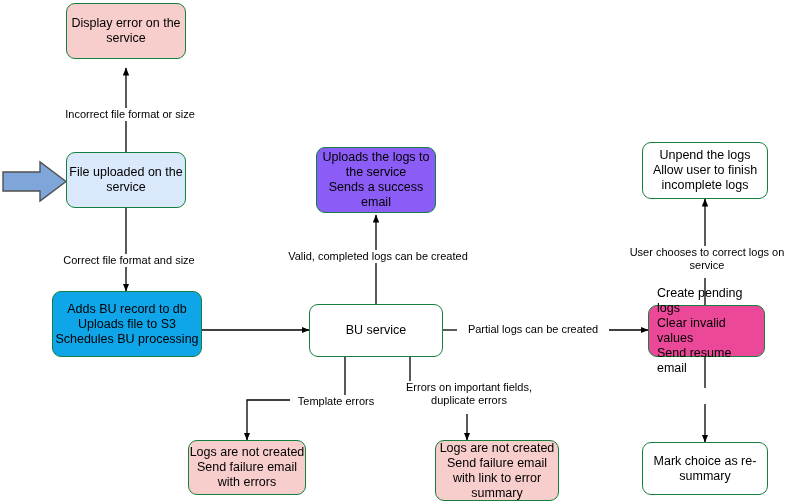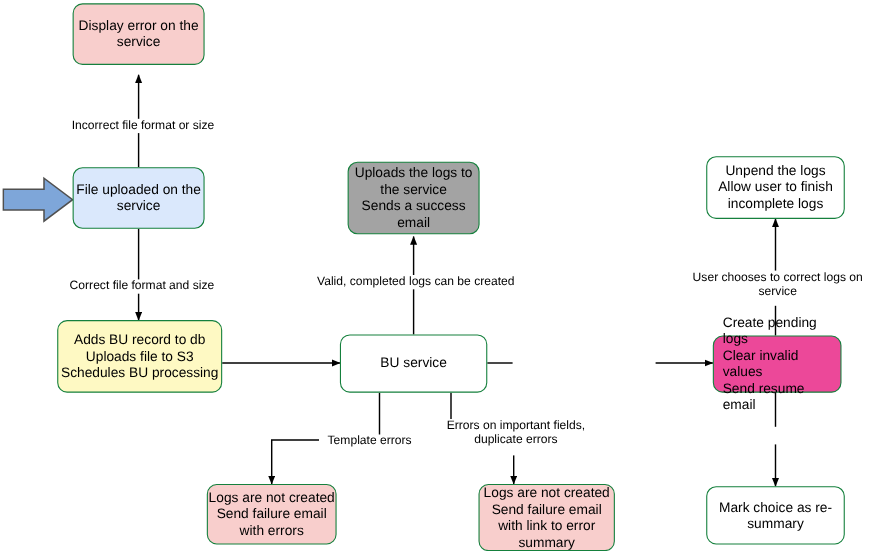--- a/index.html
+++ b/index.html
@@ -80,25 +80,25 @@
   <svg class="block-arrow" style="left:2px;top:160px;width:66px;height:44px;" viewBox="0 0 66 44" xmlns="http://www.w3.org/2000/svg">
     <path d="M1,12 L38,12 L38,2 L64,21.5 L38,41 L38,31 L1,31 z" fill="#7ea6d9" stroke="#505050" stroke-width="1.4" stroke-linejoin="miter"></path>
   </svg>
 
   <div class="node" style="left:66px;top:3px;width:120px;height:56px;background:#f8cecc;">Display error on the
 service</div>
 
   <div class="node" style="left:66px;top:152px;width:120px;height:56px;background:#dae8fc;">File uploaded on the
 service</div>
 
-  <div class="node" style="left:52px;top:291px;width:150px;height:66px;background:#fef9c3;">Adds BU record to db
+  <div class="node" style="left:52px;top:291px;width:150px;height:66px;background:#0ea5e9;">Adds BU record to db
 Uploads file to S3
 Schedules BU processing</div>
 
-  <div class="node" style="left:316px;top:147px;width:120px;height:66px;background:#a3a3a3;">Uploads the logs to
+  <div class="node" style="left:316px;top:147px;width:120px;height:66px;background:#8b5cf6;">Uploads the logs to
 the service
 Sends a success
 email</div>
 
   <div class="node" style="left:309px;top:304px;width:134px;height:53px;background:#ffffff;">BU service</div>
 
   <div class="node" style="left:642px;top:142px;width:126px;height:57px;background:#ffffff;">Unpend the logs
 Allow user to finish
 incomplete logs</div>
 
@@ -117,20 +117,21 @@
 
   <div class="node" style="left:642px;top:442px;width:126px;height:53px;background:#ffffff;">Mark choice as re-
 summary</div>
 
   <div class="edge-label" style="left:58px;top:108px;width:140px;">Incorrect file format or size</div>
 
   <div class="edge-label" style="left:56px;top:254px;width:142px;">Correct file format and size</div>
 
   <div class="edge-label" style="left:281px;top:250px;width:190px;">Valid, completed logs can be created</div>
 
+  <div class="edge-label" style="left:457px;top:323px;width:148px;">Partial logs can be created</div>
 
   <div class="edge-label" style="left:609px;top:246px;width:192px;">User chooses to correct logs on service</div>
 
 
   <div class="edge-label" style="left:290px;top:395px;width:88px;">Template errors</div>
 
   <div class="edge-label" style="left:392px;top:381px;width:150px;">Errors on important fields,
 duplicate errors</div>
 
 </div>

